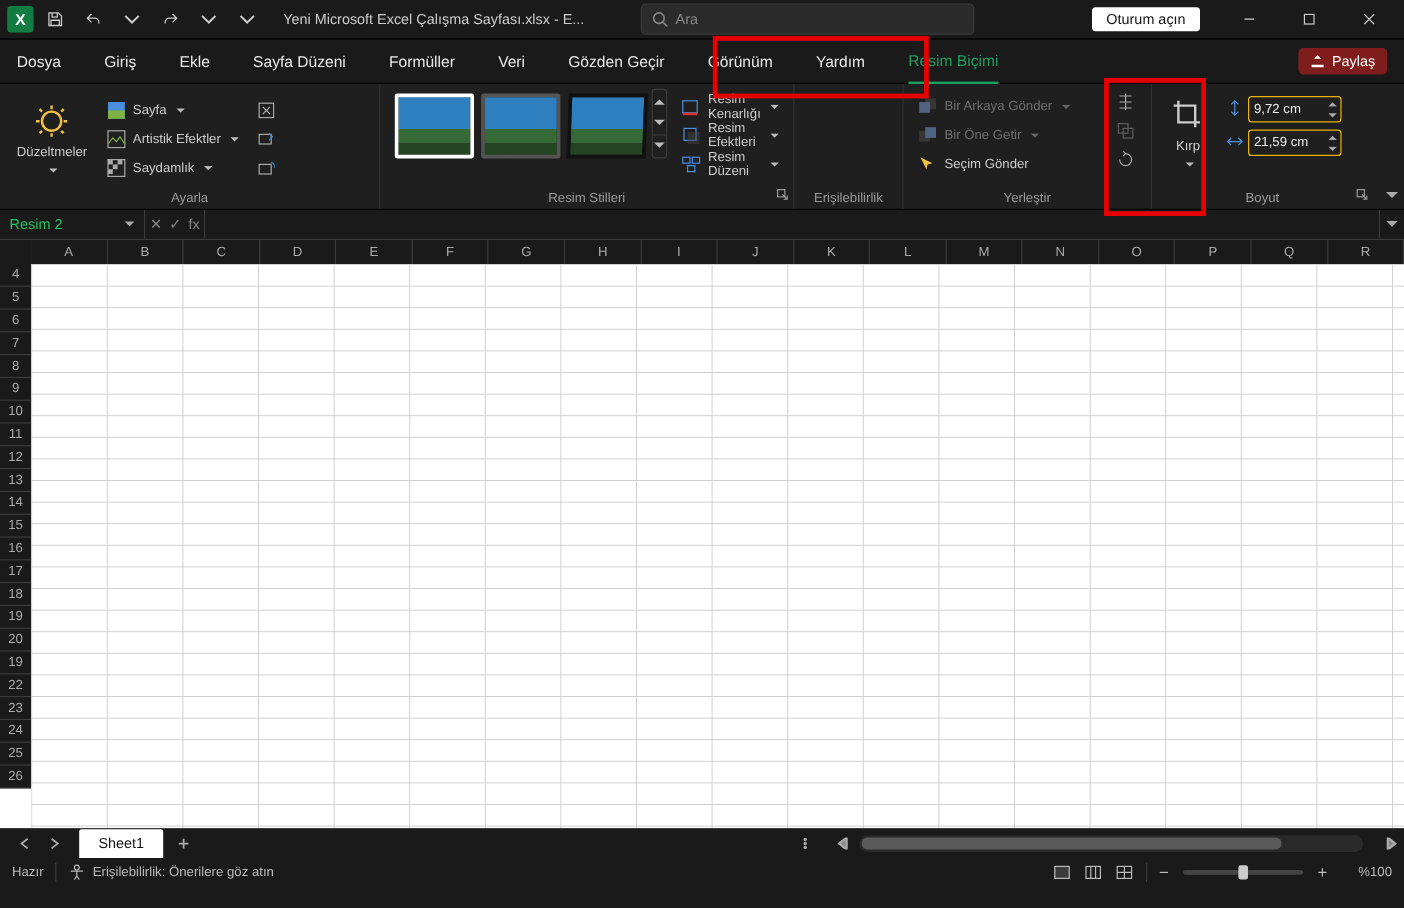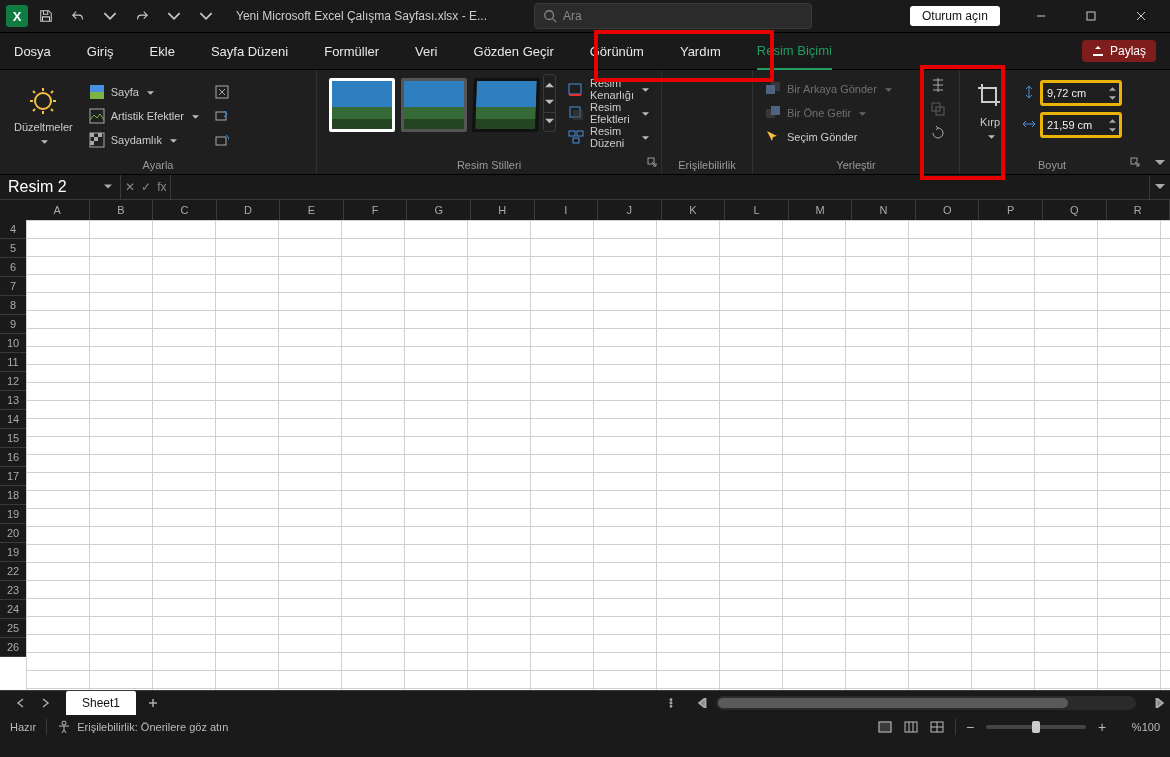--- a/index.html
+++ b/index.html
@@ -35,21 +35,21 @@
   .chev svg{width:7px;height:5px;fill:#bbb;}
   .gallery-strip{display:flex;gap:6px;padding:4px;}
   .stylebox{width:60px;height:48px;background:linear-gradient(#2e7fbf 0 55%,#356936 55% 80%,#234522 80% 100%);border:3px solid #fff;border-radius:2px;cursor:pointer;}
   .stylebox.v2{border:3px solid #555;border-radius:2px;}
   .stylebox.v3{border:3px solid #111;border-radius:0;transform:skewX(-2deg);}
   .gallery-more{width:22px;height:56px;display:flex;flex-direction:column;border:1px solid #3a3a3a;border-radius:3px;cursor:pointer;}
   .gallery-more div{flex:1;display:flex;align-items:center;justify-content:center;}
   .gallery-more svg{width:9px;height:7px;fill:#bbb;}
   .highlight2{position:absolute;border:4px solid #e60000;box-sizing:border-box;top:-5px;left:920px;width:85px;height:115px;z-index:5;pointer-events:none;}
   .formula-bar{height:24px;background:#1a1a1a;display:flex;align-items:center;border-bottom:1px solid #3a3a3a;}
-  .namebox{width:104px;height:24px;border-right:1px solid #3a3a3a;display:flex;align-items:center;padding:0 8px;justify-content:space-between;font-size:16px;color:#ffffff;}
+  .namebox{width:104px;height:24px;border-right:1px solid #3a3a3a;display:flex;align-items:center;padding:0 8px;justify-content:space-between;font-size:12px;color:#22c55e;}
   .namebox svg{width:8px;height:6px;fill:#aaa;}
   .fx-btns{display:flex;align-items:center;padding:0 4px;gap:6px;border-right:1px solid #3a3a3a;height:24px;}
   .fx-btns span{color:#888;font-size:12px;cursor:pointer;}
   .fx-btns .fx{}
   .formula-input{flex:1;height:24px;}
   .fb-more{width:20px;height:24px;display:flex;align-items:center;justify-content:center;border-left:1px solid #3a3a3a;cursor:pointer;}
   .fb-more svg{width:10px;height:6px;fill:#aaa;}
   .sheet-area{position:relative;background:#fff;height:490px;}
   .col-head{position:absolute;top:0;left:26px;right:0;height:20px;display:flex;background:#1a1a1a;border-bottom:1px solid #4a4a4a;}
   .ch{width:63px;text-align:center;font-size:11px;color:#aaa;border-right:1px solid #3a3a3a;line-height:20px;cursor:pointer;}
@@ -97,21 +97,21 @@
   .status-bar .sbl{display:flex;align-items:center;gap:6px;}
   .status-bar .sbr{margin-left:auto;display:flex;align-items:center;gap:2px;}
   .view-btn{width:24px;height:20px;display:flex;align-items:center;justify-content:center;cursor:pointer;}
   .view-btn svg{width:14px;height:12px;stroke:#bbb;fill:none;stroke-width:1;}
   .zoom-slider{width:100px;height:4px;background:#444;border-radius:2px;position:relative;margin:0 6px;}
   .zoom-slider .knob{position:absolute;width:8px;height:12px;background:#ccc;top:-4px;left:46px;border-radius:2px;}
   .zoom-btn{width:16px;height:16px;display:flex;align-items:center;justify-content:center;cursor:pointer;font-size:14px;}
   .zoom-pct{width:48px;text-align:right;}
   .vsep{width:1px;height:16px;background:#3a3a3a;margin:0 4px;}
   .ribbon-title-sep{position:absolute;right:0;top:0;bottom:0;width:20px;display:flex;align-items:end;justify-content:center;}
-  .spin{display:flex;flex-direction:row;align-items:center;border:3px solid #eab308;border-radius:3px;height:20px;}
+  .spin{display:flex;flex-direction:row;align-items:center;border:1px solid #eab308;border-radius:3px;height:20px;}
   .spin input{background:transparent;border:none;color:#eee;font-size:11px;width:54px;padding:0 4px;outline:none;}
   .spin .arrows{display:flex;flex-direction:column;width:14px;}
   .spin .arrows div{height:10px;display:flex;align-items:center;justify-content:center;cursor:pointer;}
   .spin .arrows svg{width:7px;height:5px;fill:#aaa;}
   .excel-logo{width:22px;height:22px;background:#107c41;border-radius:3px;display:flex;align-items:center;justify-content:center;color:#fff;font-weight:700;font-size:13px;}
   .pic-ico{width:30px;height:22px;background:linear-gradient(#3a7fbf,#326a30);border:1px solid #888;border-radius:2px;position:relative;}
   .pic-ico::after{content:"";position:absolute;top:3px;right:3px;width:5px;height:5px;background:#f5d040;border-radius:50%;}
 </style>
 </head>
 <body>

